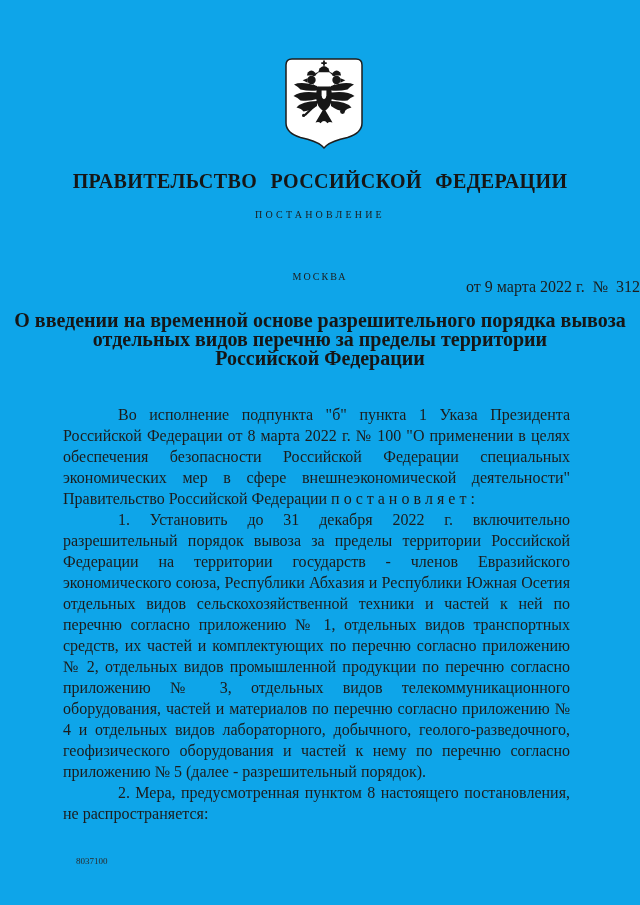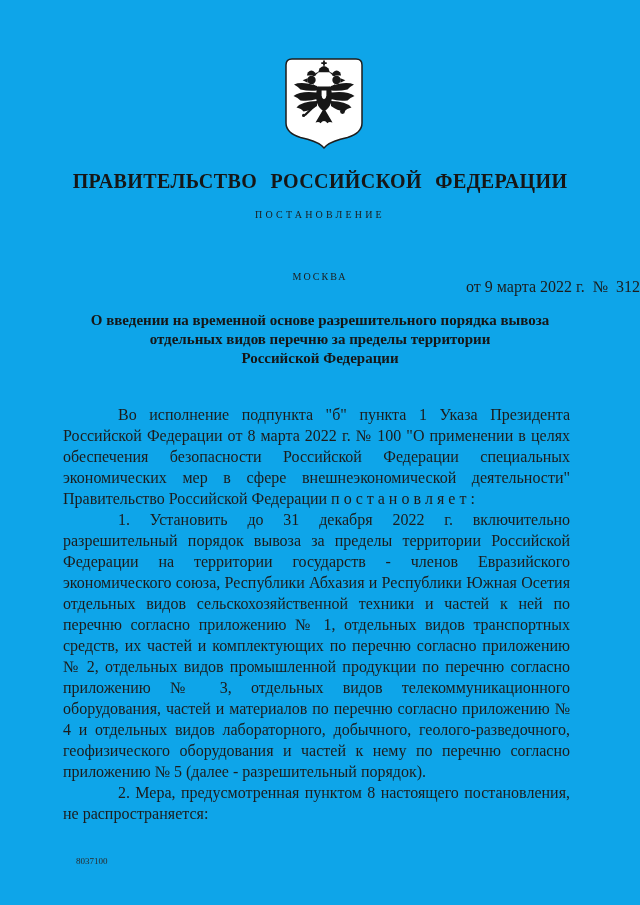--- a/index.html
+++ b/index.html
@@ -63,21 +63,21 @@
     letter-spacing: 2px;
     color: #1c1c1c;
   }
   .doc-title {
     position: absolute;
     top: 311px;
     left: 0;
     width: 100%;
     text-align: center;
     font-weight: bold;
-    font-size: 15px;
+    font-size: 20px;
     line-height: 19px;
     color: #161616;
   }
   .doc-title span { display: block; }
   .body-text {
     position: absolute;
     top: 404px;
     left: 63px;
     width: 507px;
     font-size: 16px;

